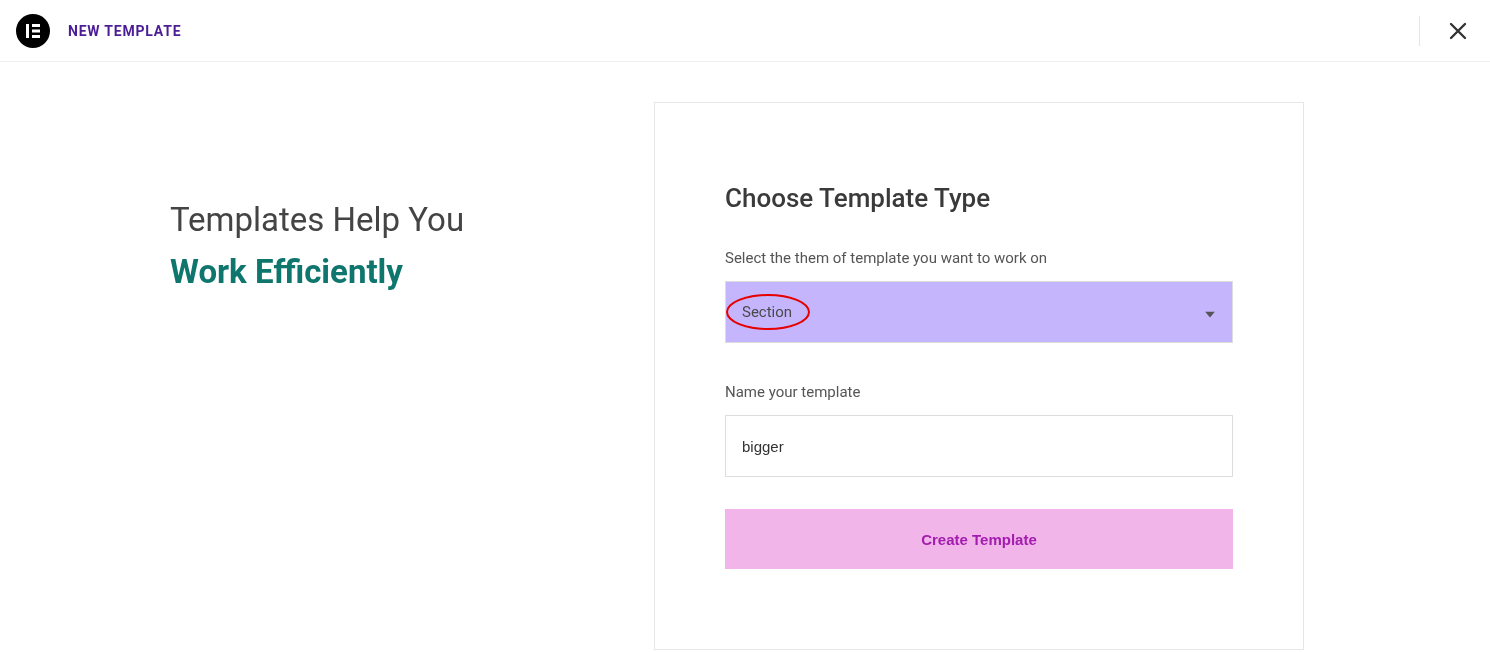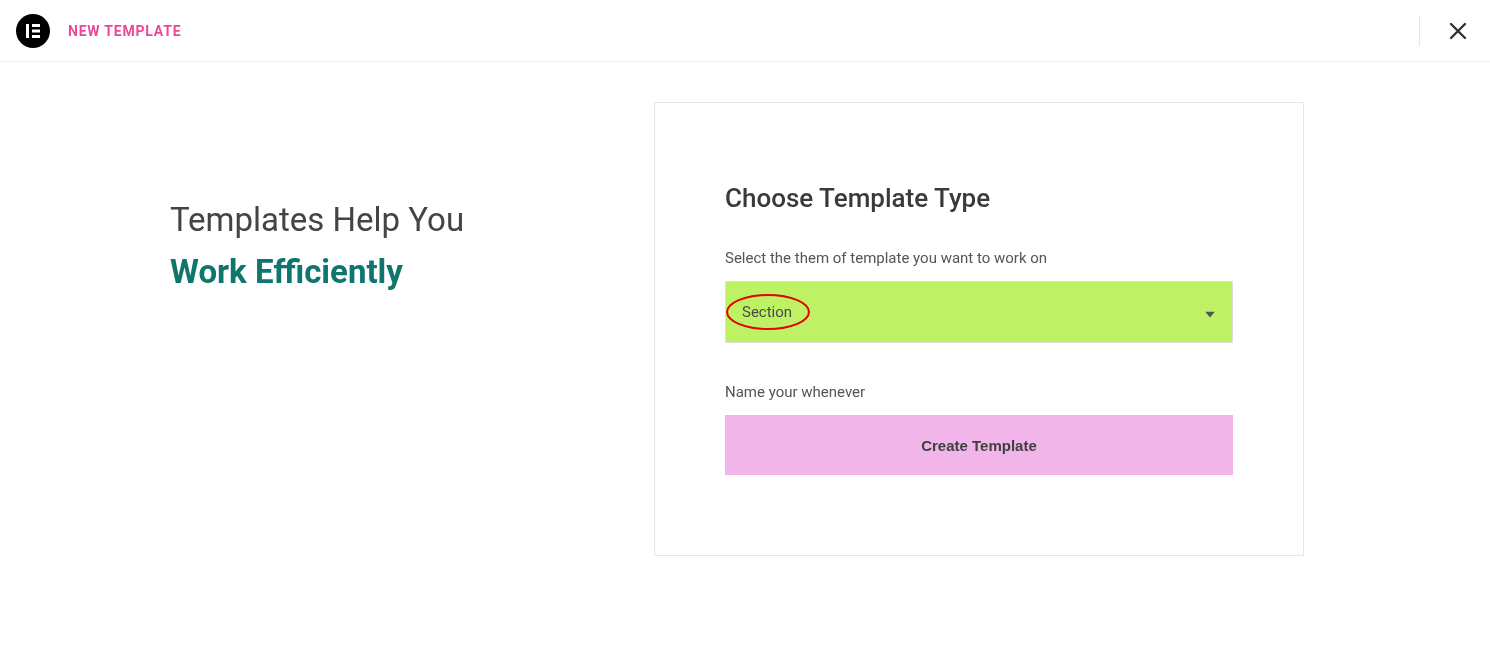--- a/index.html
+++ b/index.html
@@ -33,21 +33,21 @@
       margin-right: 18px;
     }
     .logo svg {
       width: 18px;
       height: 18px;
     }
     .header-title {
       font-size: 14px;
       font-weight: 700;
       letter-spacing: 0.8px;
-      color: #ec4899;
+      color: #4c1d95;
     }
     .close-wrap {
       position: absolute;
       right: 18px;
       top: 50%;
       transform: translateY(-50%);
       display: flex;
       align-items: center;
     }
     .close-divider {
@@ -130,21 +130,21 @@
       height: 36px;
       border: 2.5px solid #e60000;
       border-radius: 50%;
       pointer-events: none;
       z-index: 2;
     }
     .select-field {
       width: 100%;
       height: 62px;
       border: 1px solid #ddd;
-      background: #bef264;
+      background: #c4b5fd;
       padding: 0 16px;
       font-size: 15px;
       color: #4a4a4a;
       appearance: none;
       -webkit-appearance: none;
       display: flex;
       align-items: center;
       cursor: pointer;
       position: relative;
     }
@@ -172,21 +172,21 @@
       color: #333;
       outline: none;
     }
     .create-btn {
       width: 100%;
       height: 60px;
       background: #f2b5e9;
       border: none;
       font-size: 15px;
       font-weight: 600;
-      color: #404040;
+      color: #a21caf;
       cursor: pointer;
     }
   </style>
 </head>
 <body>
 
 <div class="header">
   <div class="logo">
     <svg viewBox="0 0 18 18" fill="none">
       <rect x="2" y="2" width="3" height="14" fill="#fff"></rect>
@@ -221,17 +221,20 @@
       <div class="select-field">
         <span>Section</span>
       </div>
       <div class="select-caret">
         <svg viewBox="0 0 10 6">
             <path d="M0 0 L5 6 L10 0 Z" fill="currentColor"></path>
           </svg>
       </div>
     </div>
 
-    <label class="form-label">Name your whenever</label>
+    <label class="form-label">Name your template</label>
+    <div class="input-wrap">
+      <input type="text" class="text-input" value="bigger" style="">
+    </div>
 
     <button class="create-btn">Create Template</button>
   </div>
 </div>
 
 </body></html>

